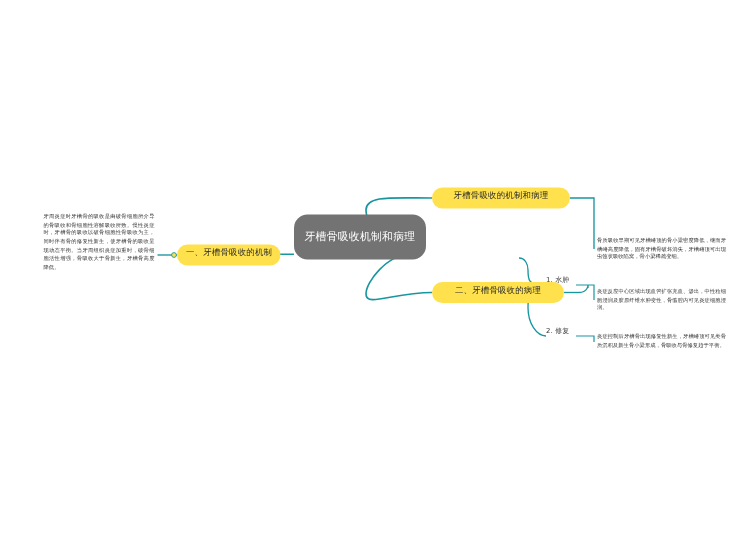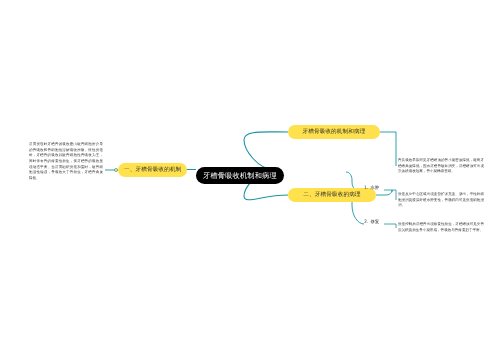--- a/index.html
+++ b/index.html
@@ -38,29 +38,29 @@
     box-sizing: border-box;
     display: flex;
     align-items: center;
     justify-content: center;
     white-space: nowrap;
     line-height: 1;
   }
 
   
   .node-root {
-    background: #000000;
+    background: #737373;
     color: #ffffff;
     border-radius: 9px;
     font-size: 7.2px;
     letter-spacing: 0.2px;
     padding: 0 7px;
-    height: 17px;
+    height: 30px;
     left: 196px;
-    top: 167px;
+    top: 143px;
     min-width: 78px;
   }
 
   
   .node-branch {
     background: #ffe14d;
     color: #2a2a2a;
     border-radius: 8px;
     font-size: 5.6px;
     letter-spacing: 0.15px;

